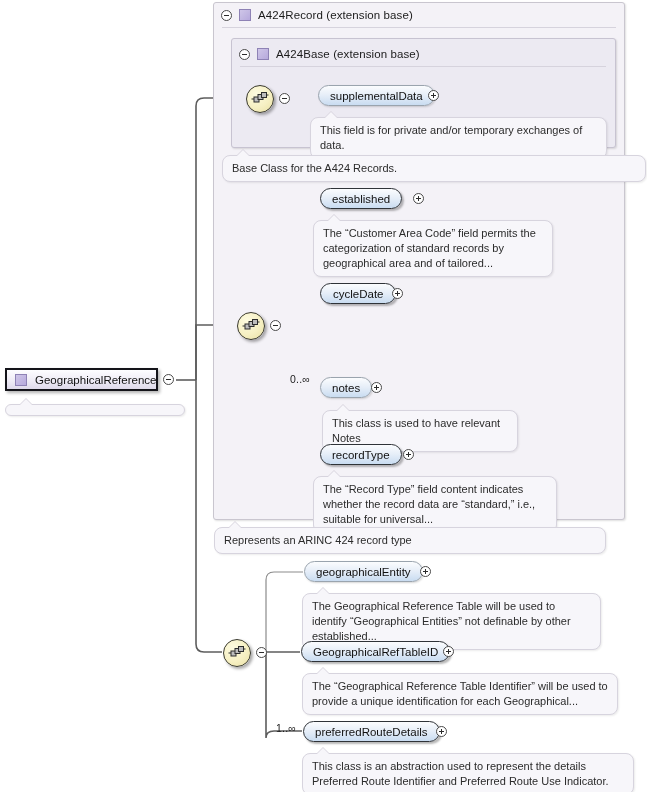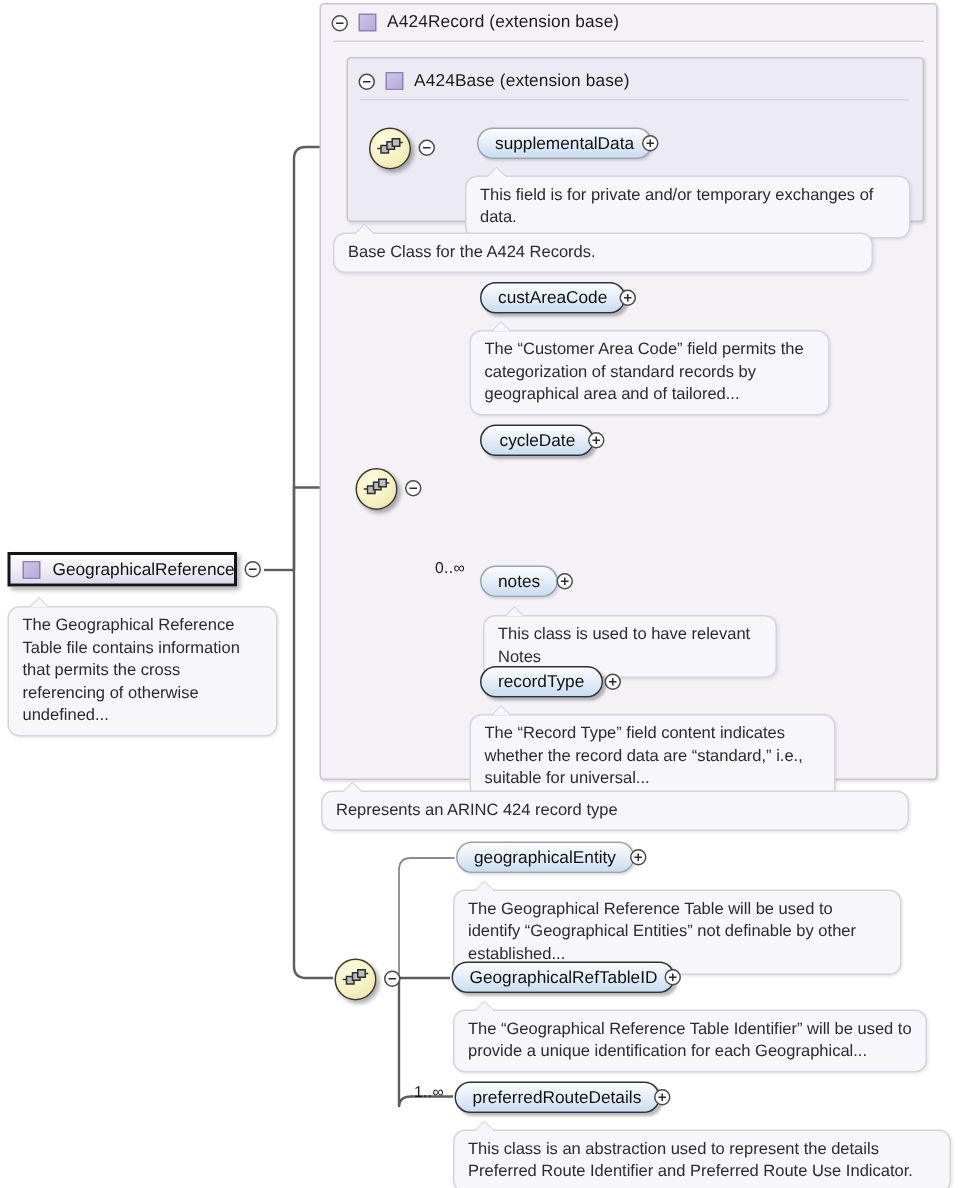--- a/index.html
+++ b/index.html
@@ -233,21 +233,20 @@
     <span class="label">A424Base (extension base)</span>
   </div>
 
   <div class="node root" style="left:5px; top:368px; width:153px;">
     <span class="swatch"></span>
     <span>GeographicalReference</span>
   </div>
   <span class="pm node-pm" style="left:163px; top:374px;"></span>
   <div class="anno" style="left:5px; top:404px; width:180px;">
     <span class="tipb"></span><span class="tip"></span>
-    <span>The Geographical Reference Table file contains information that permits the cross referencing of otherwise undefined...</span>
   </div>
 
   <div class="seq" style="left:246px; top:85px;">
     <svg width="20" height="20" viewBox="0 0 20 20" xmlns="http://www.w3.org/2000/svg">
       <g stroke="#2e2e2e" stroke-width="1" fill="#bdbdbd">
         <path d="M1.5 10 H4" stroke="#2e2e2e"></path>
         <rect x="4" y="8" width="5" height="5"></rect>
         <path d="M9 10.5 L11 8" stroke="#2e2e2e" fill="none"></path>
         <rect x="8" y="5.5" width="5" height="5"></rect>
         <path d="M13 8 L15 6" stroke="#2e2e2e" fill="none"></path>
@@ -290,27 +289,27 @@
 
   <div class="node optional" style="left:318px; top:85px;">
     <span>supplementalData</span>
   </div>
   <span class="pm plus node-pm" style="left:428px; top:90px;"></span>
   <div class="anno" style="left:310px; top:117px; width:297px;">
     <span class="tipb"></span><span class="tip"></span>
     <span>This field is for private and/or temporary exchanges of data.</span>
   </div>
 
-  <div class="anno" style="left:222px; top:155px; width:360px;">
+  <div class="anno" style="left:222px; top:155px; width:424px;">
     <span class="tipb"></span><span class="tip"></span>
     <span>Base Class for the A424 Records.</span>
   </div>
 
   <div class="node" style="left:320px; top:188px;">
-    <span>custAreaCode</span>
+    <span>established</span>
   </div>
   <span class="pm plus node-pm" style="left:413px; top:193px;"></span>
   <div class="anno" style="left:313px; top:220px; width:240px;">
     <span class="tipb"></span><span class="tip"></span>
     <span>The “Customer Area Code” field permits the categorization of standard records by geographical area and of tailored...</span>
   </div>
 
   <div class="node" style="left:320px; top:283px;padding-left:12px;">
     <span>cycleDate</span>
   </div>

